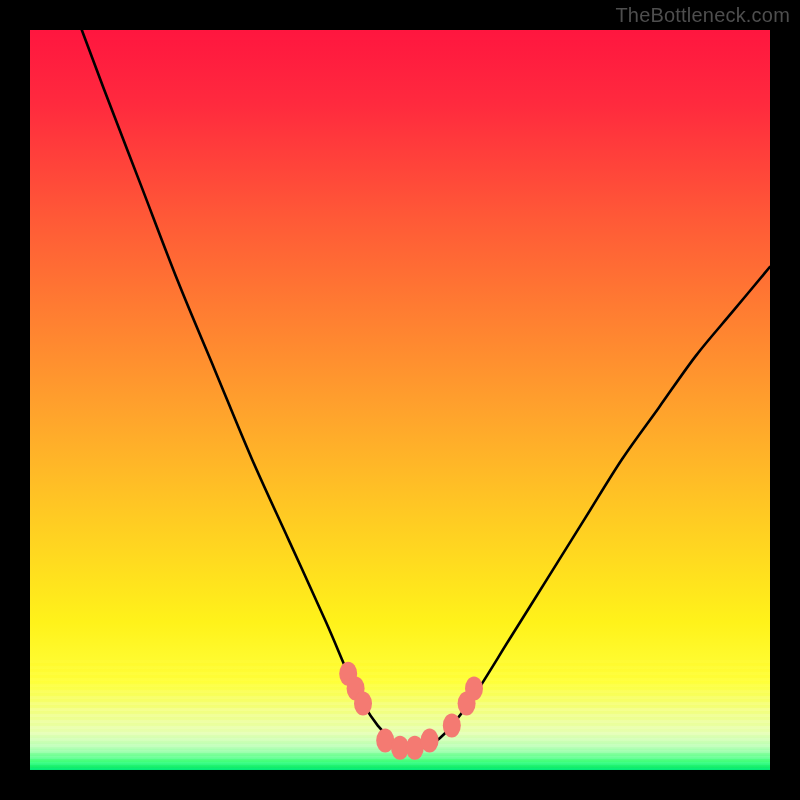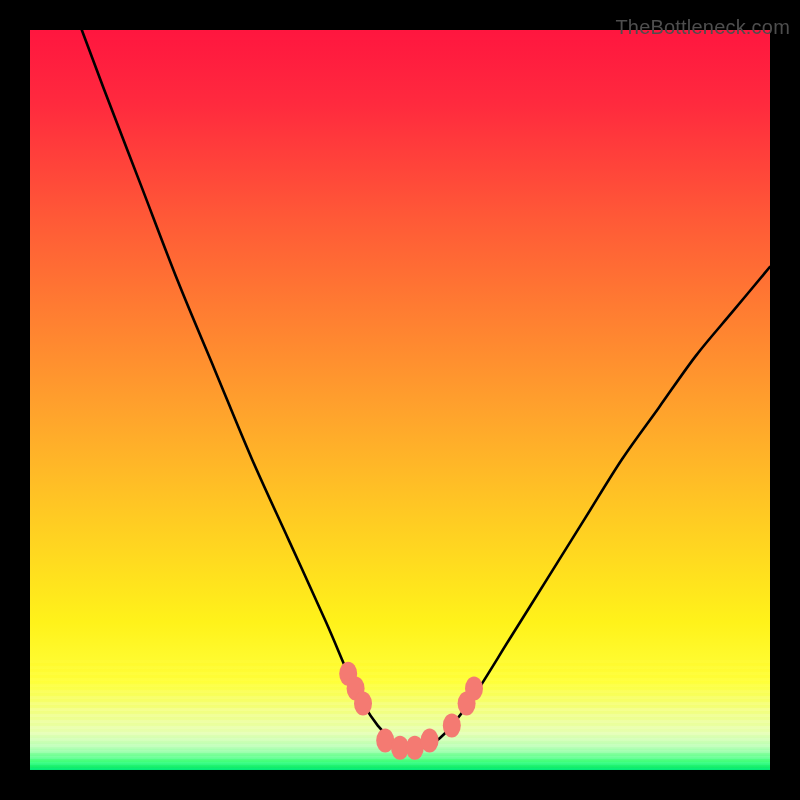--- a/index.html
+++ b/index.html
@@ -67,21 +67,20 @@
     pointer-events: none;
   }
   .watermark {
     position: absolute;
     top: 4px;
     right: 10px;
     color: #4e4e4e;
     font-size: 20px;
     letter-spacing: 0.2px;
     user-select: none;
-    margin-top: 12px;
   }
 </style>
 </head>
 <body>
 
 <div class="frame">
   <div class="plot">
     <div class="stripes"></div>
     <svg class="curve" viewBox="0 0 740 740" preserveAspectRatio="none">
       <path id="curve-path" fill="none" stroke="#000000" stroke-width="2.6" stroke-linecap="round" d="M 51.800000000000004 0 C 55.5 9.866666666666655, 64.13333333333334 33.29999999999994, 74 59.19999999999993 C 83.86666666666666 85.09999999999992, 98.66666666666667 123.33333333333331, 111 155.39999999999998 C 123.33333333333333 187.46666666666664, 135.66666666666666 220.76666666666662, 148 251.59999999999997 C 160.33333333333334 282.4333333333333, 172.66666666666666 310.79999999999995, 185 340.4 C 197.33333333333334 370, 209.66666666666666 400.8333333333333, 222 429.2 C 234.33333333333334 457.56666666666666, 246.66666666666666 483.4666666666667, 259 510.6 C 271.3333333333333 537.7333333333333, 286.1333333333333 569.8, 296 592 C 305.8666666666667 614.2, 312.0333333333333 630.2333333333333, 318.2 643.8 C 324.3666666666667 657.3666666666666, 328.06666666666666 664.7666666666667, 333 673.4 C 337.93333333333334 682.0333333333333, 342.8666666666666 689.4333333333334, 347.79999999999995 695.6 C 352.7333333333333 701.7666666666667, 357.66666666666663 706.7, 362.59999999999997 710.4 C 367.5333333333333 714.0999999999999, 372.4666666666667 716.5666666666666, 377.40000000000003 717.8 C 382.33333333333337 719.0333333333333, 387.2666666666667 719.0333333333333, 392.20000000000005 717.8 C 397.1333333333334 716.5666666666666, 402.0666666666667 714.0999999999999, 407.00000000000006 710.4 C 411.9333333333334 706.7, 415.6333333333333 703, 421.79999999999995 695.6 C 427.9666666666666 688.2, 434.1333333333333 680.8, 444 666 C 453.8666666666667 651.2, 468.6666666666667 626.5333333333333, 481 606.8 C 493.3333333333333 587.0666666666666, 505.6666666666667 567.3333333333334, 518 547.6 C 530.3333333333334 527.8666666666667, 542.6666666666666 508.1333333333333, 555 488.4 C 567.3333333333334 468.66666666666663, 579.6666666666666 447.7, 592 429.2 C 604.3333333333334 410.7, 616.6666666666666 394.6666666666667, 629 377.40000000000003 C 641.3333333333334 360.1333333333334, 653.6666666666666 341.6333333333333, 666 325.59999999999997 C 678.3333333333334 309.5666666666666, 690.6666666666666 296, 703 281.2 C 715.3333333333334 266.4, 733.8333333333334 244.19999999999996, 740 236.79999999999995"></path>

